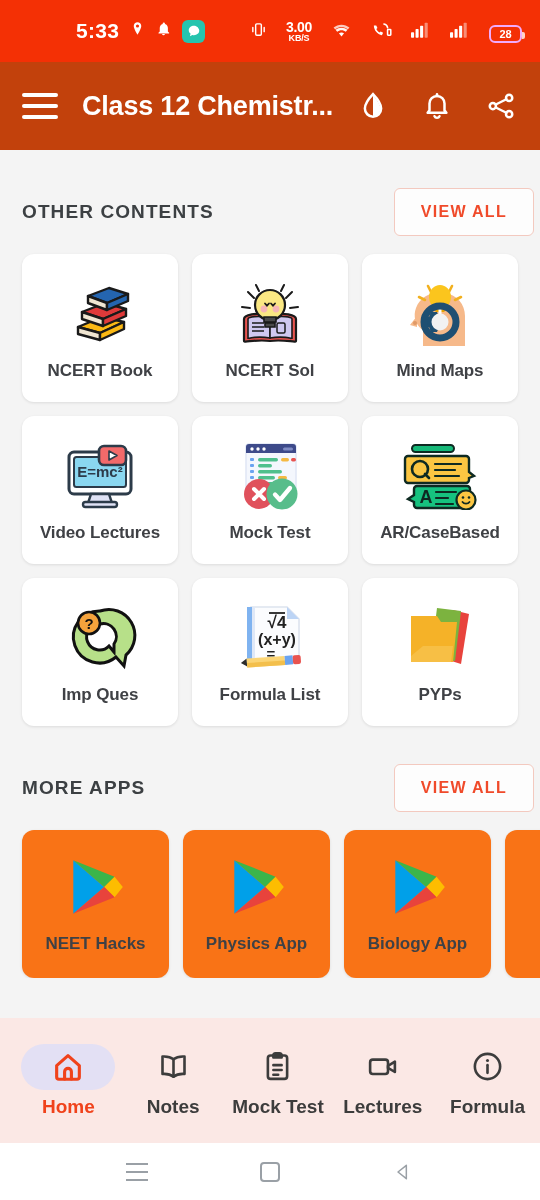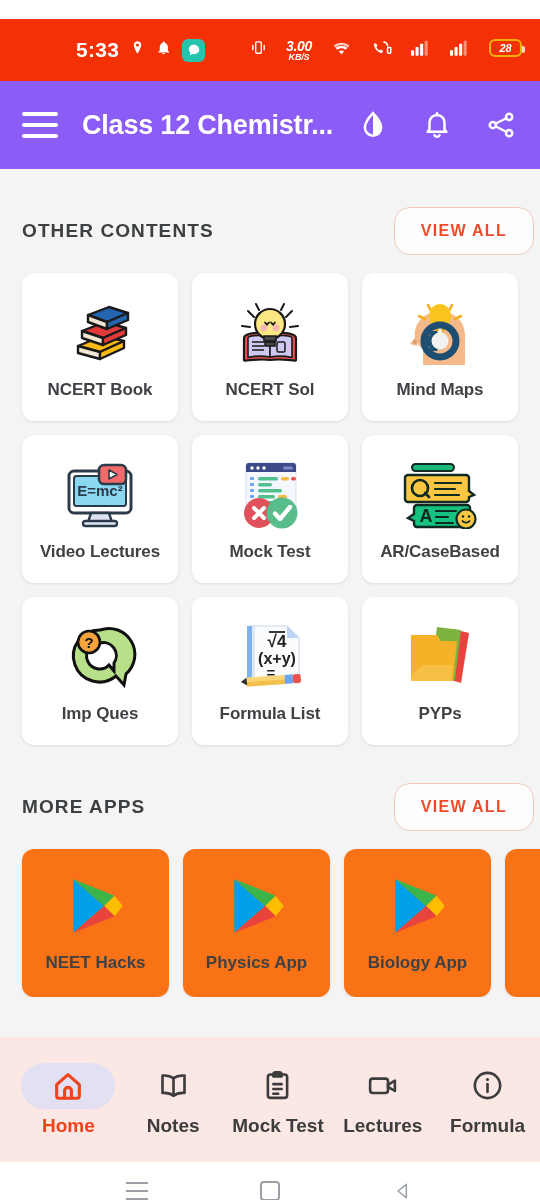--- a/index.html
+++ b/index.html
@@ -8,46 +8,46 @@
     font-family: "Liberation Sans", sans-serif;
     background: #ffffff;
     overflow: hidden;
   }
   .phone { position: relative; width: 540px; height: 1200px; background: #f4f4f4; }
 
   
   .statusbar {
     height: 62px; background: #f43005; color: #ffffff;
     display: flex; align-items: center; padding: 0 18px;
-    font-size: 19px; font-weight: 600; margin-top: 19px;
+    font-size: 19px; font-weight: 600;
   }
   .sb-left { display: flex; align-items: center; gap: 11px; margin-left: 58px; }
   .sb-time { font-size: 21px; font-weight: 600; letter-spacing: .3px; }
-  .sb-right { display: flex; align-items: flex-start; gap: 19px; margin-left: auto; font-style: italic; }
+  .sb-right { display: flex; align-items: flex-end; gap: 19px; margin-left: auto; }
   .sb-ico { display: block; }
   .netspeed { line-height: 1; text-align: center; font-weight: 700; }
   .netspeed .n { font-size: 14px; display: block; letter-spacing: -.3px;}
   .netspeed .u { font-size: 9px; display: block; letter-spacing: -.2px;}
   .chip {
     width: 23px; height: 23px; border-radius: 6px; background: #25c4ae;
     display: flex; align-items: center; justify-content: center;
   }
   .batt {
-    width: 33px; height: 18px; border: 2px solid #eab308; border-radius: 6px;
+    width: 33px; height: 18px; border: 2px solid #f0abfc; border-radius: 6px;
     display: flex; align-items: center; justify-content: center;
     font-size: 11px; font-weight: 700; position: relative;
   }
   .batt:after {
     content: ""; position: absolute; right: -5px; top: 5px;
     width: 3px; height: 7px; background: #ffd3c8; border-radius: 0 2px 2px 0;
   }
 
   
   .appbar {
-    height: 88px; background: #8b5cf6; display: flex; align-items: center;
+    height: 88px; background: #c2410c; display: flex; align-items: center;
     padding: 0 22px; gap: 0;
   }
   .burger { width: 36px; height: 26px; display: flex; flex-direction: column;
             justify-content: space-between; cursor: pointer; }
   .burger span { display: block; height: 4px; background: #fff; border-radius: 2px; }
   .apptitle {
     color: #fff; font-size: 27px; font-weight: 700; margin-left: 24px;
     white-space: nowrap; letter-spacing: -.2px;
   }
   .appbar-actions { margin-left: auto; display: flex; align-items: center; gap: 30px; }
@@ -57,21 +57,21 @@
   .content { position: absolute; top: 150px; left: 0; right: 0; bottom: 182px;
              background: #f4f4f4; overflow: hidden; }
   .section-head {
     display: flex; align-items: center; justify-content: space-between;
     padding: 38px 6px 0 22px;
   }
   .section-title {
     font-size: 19px; font-weight: 700; color: #3c4043; letter-spacing: 1.1px;
   }
   .viewall {
-    border: 1px solid #f3c9bf; background: #fdfdfd; border-radius: 16px;
+    border: 1px solid #f3c9bf; background: #fdfdfd; border-radius: 6px;
     color: #f04a2a; font-size: 16px; font-weight: 700; letter-spacing: 1.3px;
     padding: 14px 26px; cursor: pointer;
   }
 
   .grid {
     display: grid; grid-template-columns: repeat(3, 1fr); gap: 14px;
     padding: 18px 22px 0 22px;
   }
   .card {
     background: #fff; border-radius: 12px; height: 148px;

